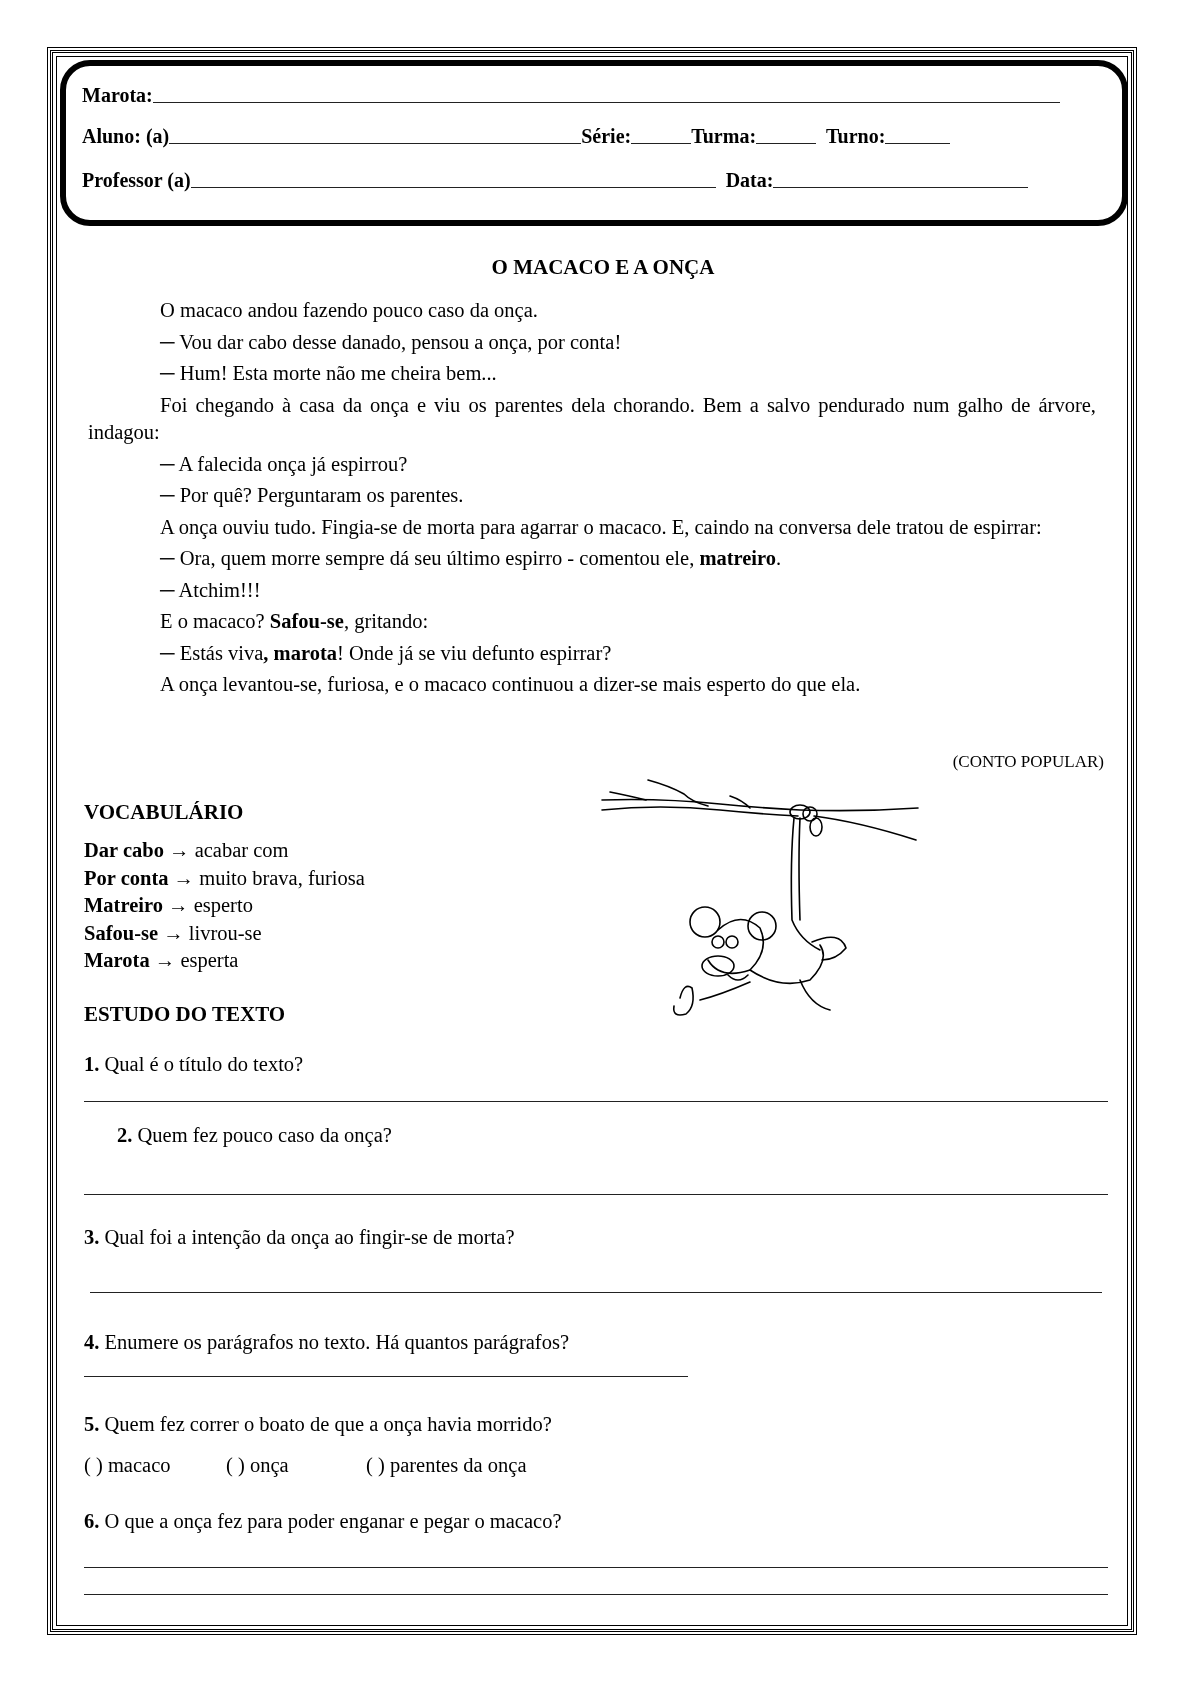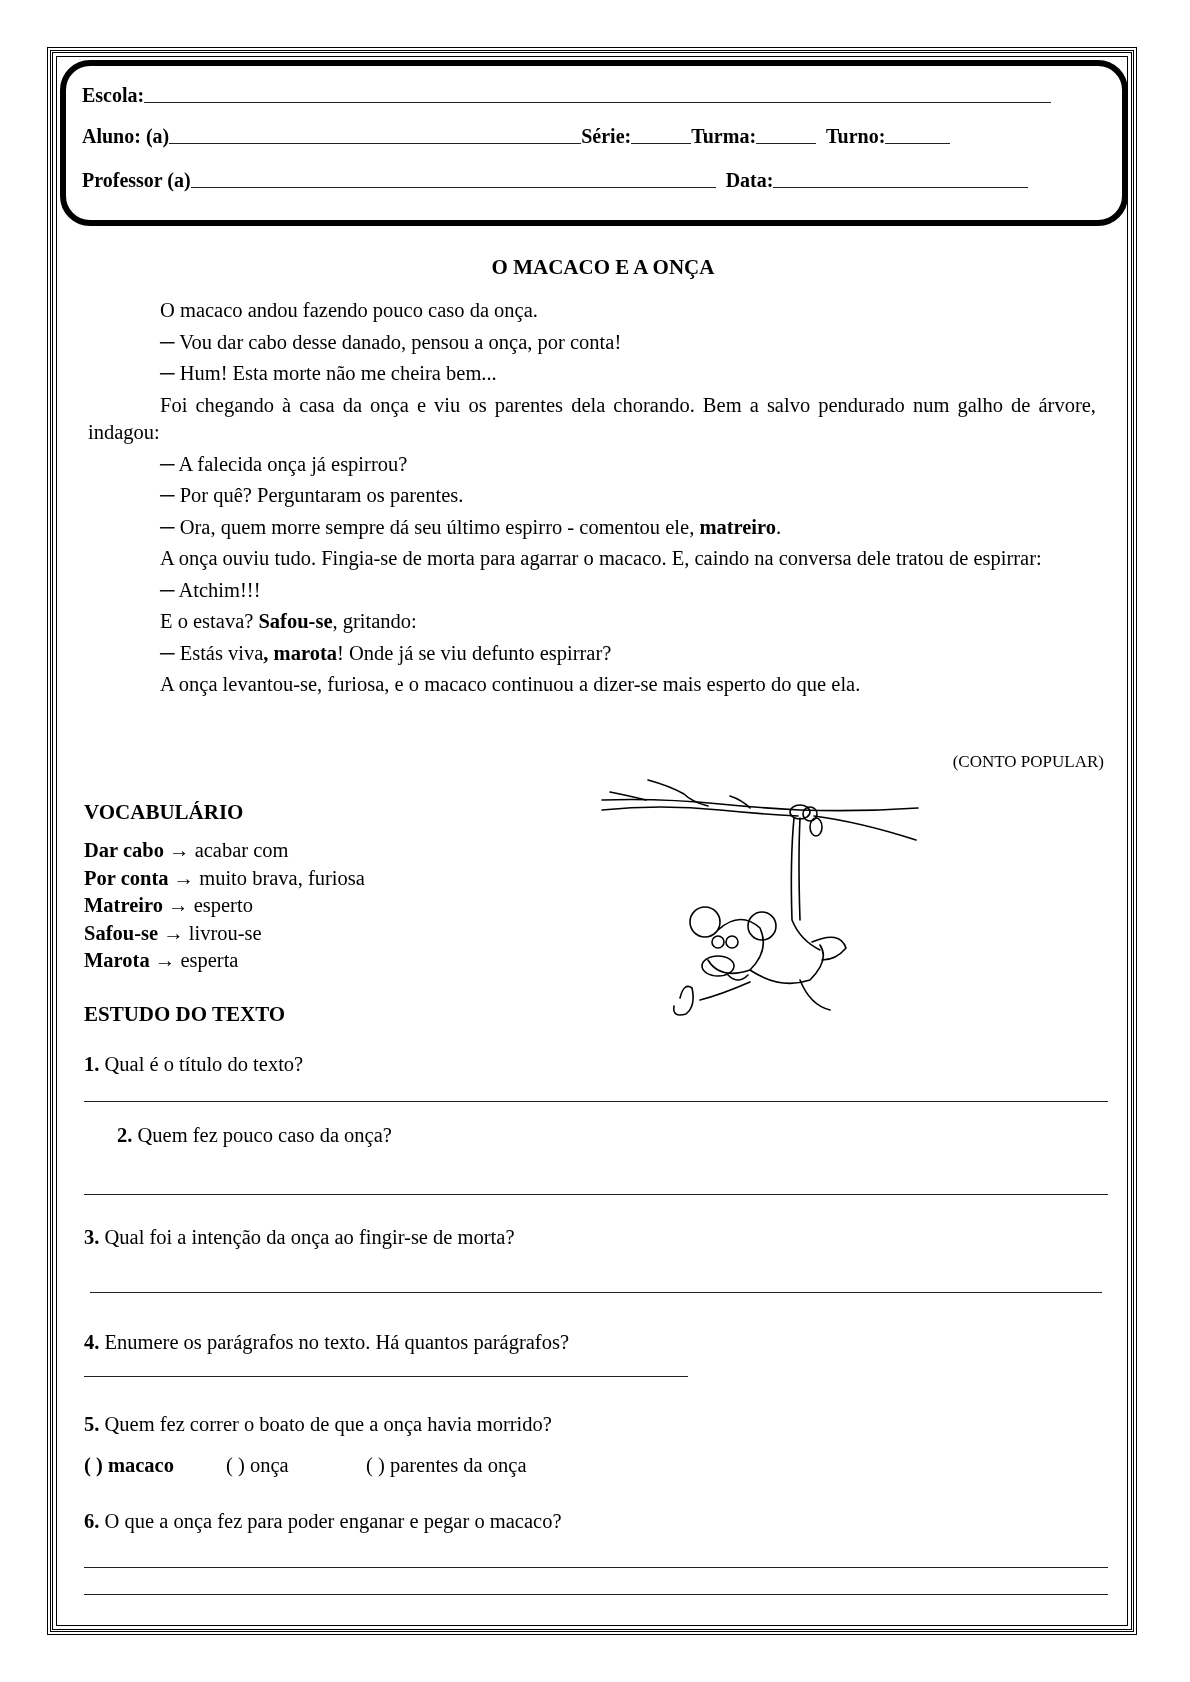--- a/index.html
+++ b/index.html
@@ -36,21 +36,21 @@
 </head>
 <body>
 
 <div class="frame">
     <div class="frame-inner"></div>
   </div>
 
 <div class="header-box"></div>
 
 <div class="hline" style="top:82px;">
-  <span>Escola:</span>
+  <span>Marota:</span>
   <span class="fill" style="width:907px;"></span>
 </div>
 <div class="hline" style="top:123px;">
   <span>Aluno: (a)</span>
   <span class="fill" style="width:412px;"></span>
   <span>Série:</span>
   <span class="fill" style="width:60px;"></span>
   <span>Turma:</span>
   <span class="fill" style="width:60px; margin-right:10px;"></span>
   <span>Turno:</span>
@@ -65,24 +65,24 @@
 
 <div class="title">O MACACO E A ONÇA</div>
 
 <div class="story">
   <p>O macaco andou fazendo pouco caso da onça.</p>
   <p>─ Vou dar cabo desse danado, pensou a onça, por conta!</p>
   <p>─ Hum! Esta morte não me cheira bem...</p>
   <p>Foi chegando à casa da onça e viu os parentes dela chorando. Bem a salvo pendurado num galho de árvore, indagou:</p>
   <p>─ A falecida onça já espirrou?</p>
   <p>─ Por quê? Perguntaram os parentes.</p>
+  <p>A onça ouviu tudo. Fingia-se de morta para agarrar o macaco. E, caindo na conversa dele tratou de espirrar:</p>
   <p><span>─ Ora, quem morre sempre dá seu último espirro - comentou ele, </span><b>matreiro</b><span>.</span></p>
-  <p>A onça ouviu tudo. Fingia-se de morta para agarrar o macaco. E, caindo na conversa dele tratou de espirrar:</p>
   <p>─ Atchim!!!</p>
-  <p><span>E o estava? </span><b>Safou-se</b><span>, gritando:</span></p>
+  <p><span>E o macaco? </span><b>Safou-se</b><span>, gritando:</span></p>
   <p><span>─ Estás viva</span><b>, marota</b><span>! Onde já se viu defunto espirrar?</span></p>
   <p>A onça levantou-se, furiosa, e o macaco continuou a dizer-se mais esperto do que ela.</p>
 </div>
 <div class="credit">(CONTO POPULAR)</div>
 
 <div class="vocab-title">VOCABULÁRIO</div>
 <div class="vocab">
   <div><b>Dar cabo</b><span> → </span><span>acabar com</span></div>
   <div><b>Por conta</b><span> → </span><span>muito brava, furiosa</span></div>
   <div><b>Matreiro</b><span> → </span><span>esperto</span></div>
@@ -125,18 +125,18 @@
 <div class="ans" style="left:84px; width:1024px; top:1194px;"></div>
 
 <div class="q" style="top:1226px;"><b>3.</b><span> Qual foi a intenção da onça ao fingir-se de morta?</span></div>
 <div class="ans" style="left:90px; width:1012px; top:1292px;"></div>
 
 <div class="q" style="top:1331px;"><b>4.</b><span> Enumere os parágrafos no texto. Há quantos parágrafos?</span></div>
 <div class="ans" style="left:84px; width:604px; top:1376px;"></div>
 
 <div class="q" style="top:1413px;"><b>5.</b><span> Quem fez correr o boato de que a onça havia morrido?</span></div>
 <div class="opts">
-  <span style="width:142px;font-weight:bold;">(   ) macaco</span><span style="width:140px;">(   ) onça</span><span>(   ) parentes da onça</span>
+  <span style="width:142px;">(   ) macaco</span><span style="width:140px;">(   ) onça</span><span>(   ) parentes da onça</span>
 </div>
 
 <div class="q" style="top:1510px;"><b>6.</b><span> O que a onça fez para poder enganar e pegar o macaco?</span></div>
 <div class="ans" style="left:84px; width:1024px; top:1567px;"></div>
 <div class="ans" style="left:84px; width:1024px; top:1594px;"></div>
 
 </body></html>

